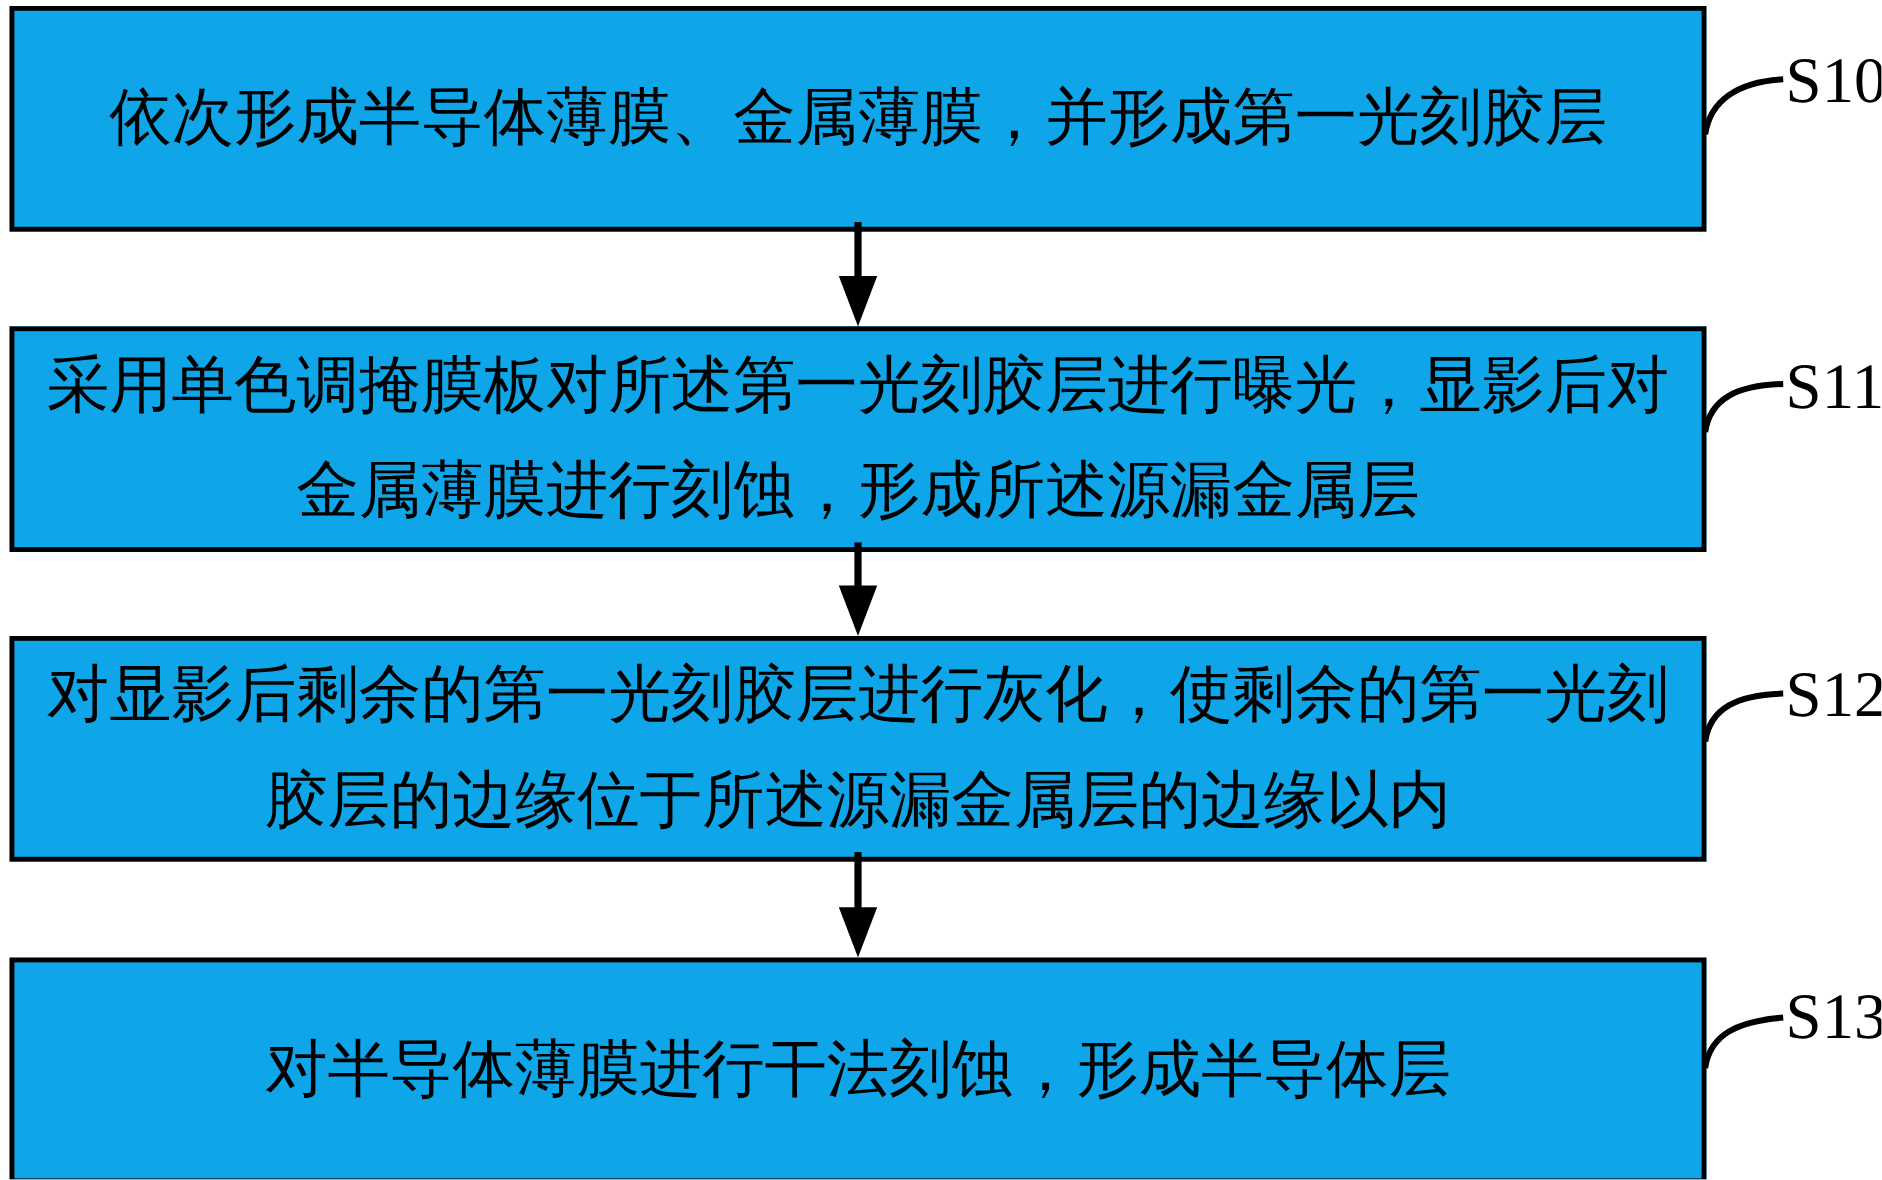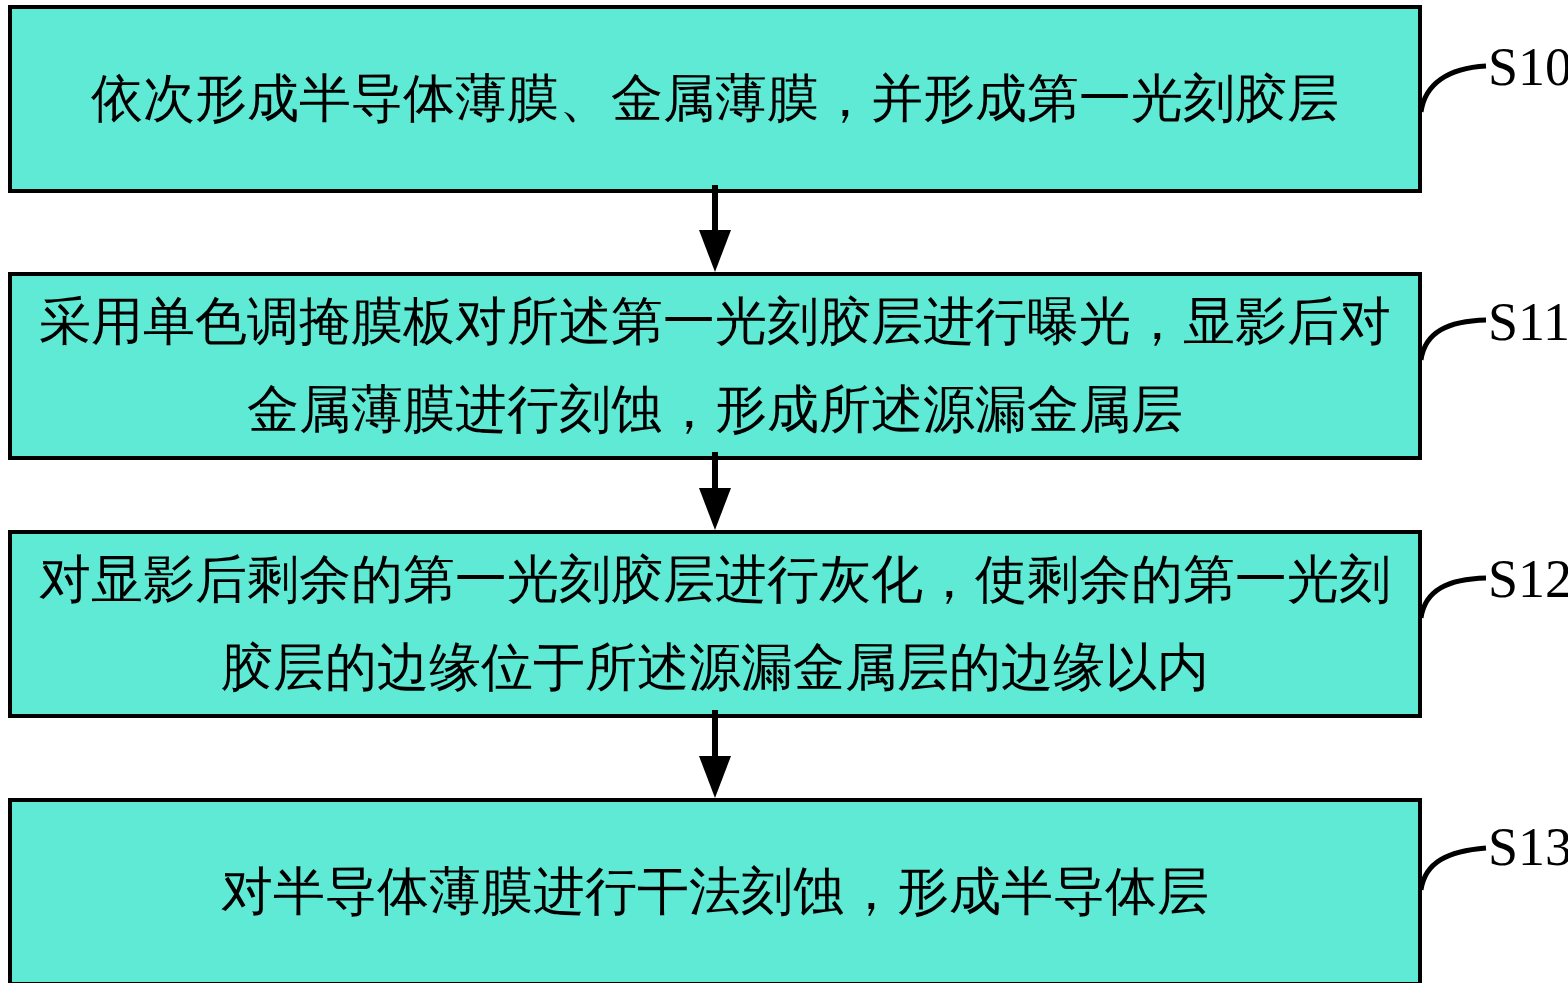--- a/index.html
+++ b/index.html
@@ -13,21 +13,21 @@
     height: 983px;
     background: #ffffff;
     overflow: hidden;
     font-family: "Liberation Serif", serif;
   }
   .step-box {
     position: absolute;
     left: 8px;
     width: 1406px;
     border: 4px solid #000000;
-    background: #5eead4;
+    background: #0ea5e9;
     box-sizing: content-box;
     display: flex;
     flex-direction: column;
     justify-content: center;
     align-items: center;
   }
   .step-text {
     font-family: "Liberation Serif", serif;
     font-size: 52px;
     line-height: 88px;

